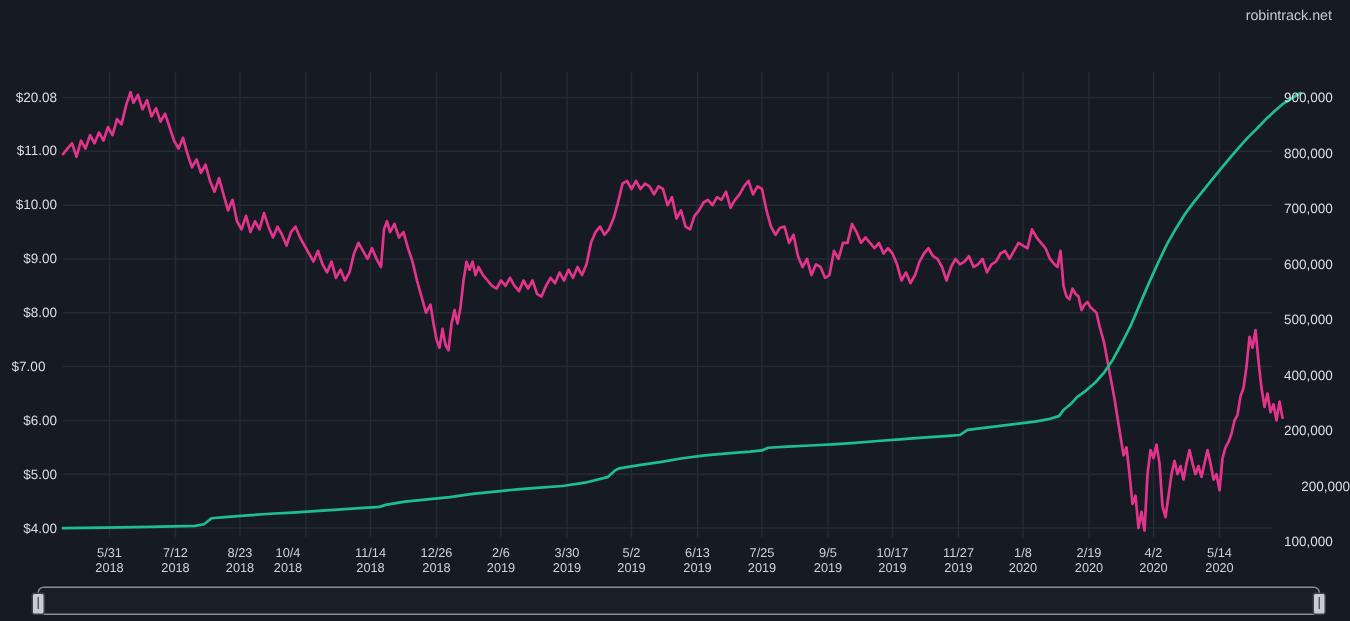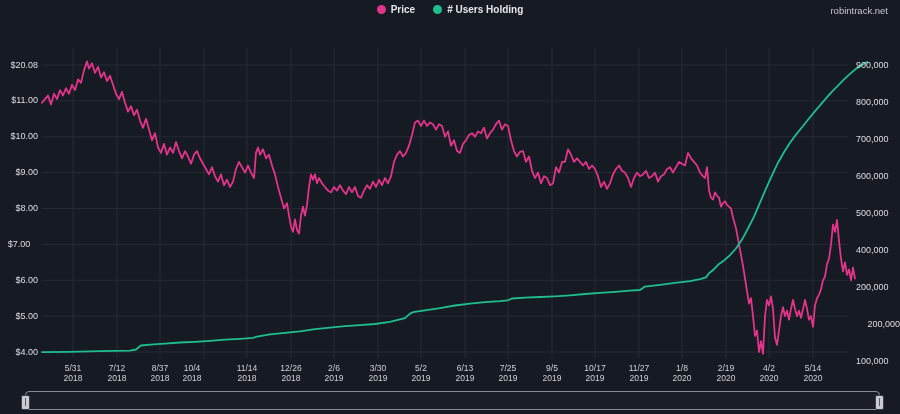--- a/index.html
+++ b/index.html
@@ -43,30 +43,20 @@
     content:"";position:absolute;left:2.5px;top:2px;width:1px;height:8px;background:#565b64;
   }
   .nav-handle.left{left:-5px;}
   .nav-handle.right{right:-5px;}
 </style>
 </head>
 <body>
 
 <div class="stage">
 
-  <div class="legend">
-    <span class="legend-item">
-      <span class="legend-dot" style="background: rgb(226, 52, 138);"></span>
-      <span>Price</span>
-    </span>
-    <span class="legend-item">
-      <span class="legend-dot" style="background: rgb(31, 190, 143);"></span>
-      <span># Users Holding</span>
-    </span>
-  </div>
 
   <div class="watermark">robintrack.net</div>
 
   <svg class="chart" id="chart" width="900" height="414" viewBox="0 0 900 414">
       <line x1="42" x2="848" y1="65.0" y2="65.0" stroke="#252b35" stroke-width="1"></line>
       <line x1="42" x2="848" y1="100.9" y2="100.9" stroke="#252b35" stroke-width="1"></line>
       <line x1="42" x2="848" y1="136.8" y2="136.8" stroke="#252b35" stroke-width="1"></line>
       <line x1="42" x2="848" y1="172.6" y2="172.6" stroke="#252b35" stroke-width="1"></line>
       <line x1="42" x2="848" y1="208.5" y2="208.5" stroke="#252b35" stroke-width="1"></line>
       <line x1="42" x2="848" y1="244.4" y2="244.4" stroke="#252b35" stroke-width="1"></line>
@@ -116,21 +106,21 @@
       <div class="ylabel" style="left: 856px; top: 355.5px; width: 44px; text-align: left;">100,000</div>
       <div class="xlabel" style="left: 51px;">
         <div>5/31</div>
         <div>2018</div>
       </div>
       <div class="xlabel" style="left: 95px;">
         <div>7/12</div>
         <div>2018</div>
       </div>
       <div class="xlabel" style="left: 138px;">
-        <div>8/37</div>
+        <div>8/23</div>
         <div>2018</div>
       </div>
       <div class="xlabel" style="left: 170px;">
         <div>10/4</div>
         <div>2018</div>
       </div>
       <div class="xlabel" style="left: 225px;">
         <div>11/14</div>
         <div>2018</div>
       </div>

